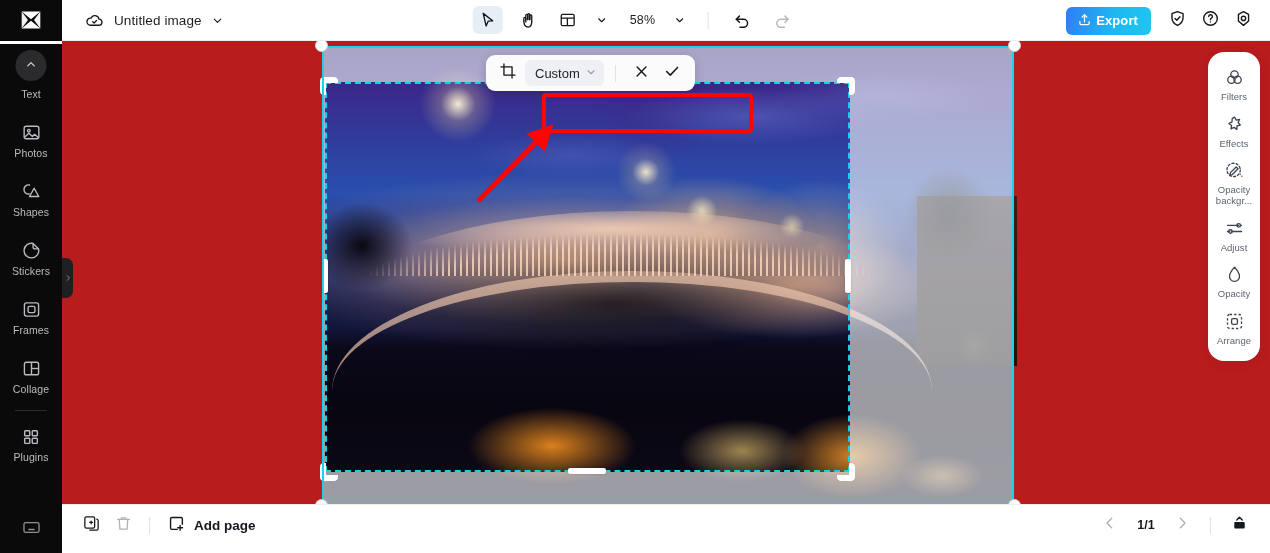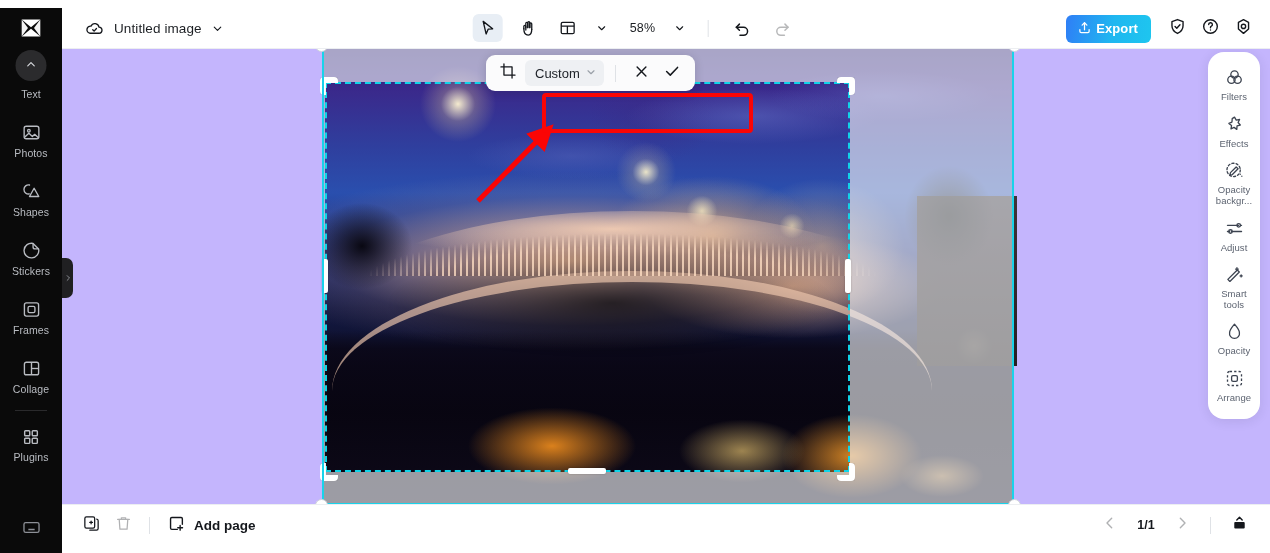--- a/index.html
+++ b/index.html
@@ -6,21 +6,21 @@
   html,body{ width:1270px; height:553px; overflow:hidden; }
   body{
     font-family:"Liberation Sans", sans-serif;
     background:#ffffff;
     -webkit-font-smoothing:antialiased;
   }
   .app{ position:relative; width:1270px; height:553px; }
 
   
   .topbar{
-    position:absolute; left:0; top:8px; width:1270px; height:41px;
+    position:absolute; left:0; top:0; width:1270px; height:41px;
     background:#ffffff; border-bottom:1px solid #eceef1;
     display:flex; align-items:center; z-index:40;
   }
   .logo-box{
     width:62px; height:41px; background:#0a0a0a;
     display:flex; align-items:center; justify-content:center; flex:0 0 62px;
   }
   .logo-box svg{ display:block; }
   .doc-chip{ display:flex; align-items:center; gap:9px; margin-left:21px; }
   .cloud-ic{ width:22px; height:22px; display:flex; align-items:center; justify-content:center;}
@@ -80,21 +80,21 @@
   }
   .collapse-tab{
     position:absolute; left:62px; top:258px; width:11px; height:40px;
     background:#202022; border-radius:0 7px 7px 0;
     display:flex; align-items:center; justify-content:center; cursor:pointer; z-index:31;
   }
 
   
   .canvas-area{
     position:absolute; left:62px; top:41px; width:1208px; height:471px;
-    background:#c4b5fd; overflow:hidden;
+    background:#b91c1c; overflow:hidden;
   }
 
   
   .img-wrap{
     position:absolute; left:260px; top:5px; width:692px; height:459px;
   }
   .photo{
     position:absolute; inset:0;
     background:
       
@@ -590,30 +590,20 @@
         <svg width="21" height="21" viewBox="0 0 24 24" fill="none" stroke="#3c4350" stroke-width="1.6" stroke-linecap="round">
           <path d="M4 8.4h12.6M19 8.4h1"></path>
             <circle cx="16.8" cy="8.4" r="2"></circle>
           <path d="M4 15.4h2.4M8.8 15.4h11.2"></path>
             <circle cx="7.4" cy="15.4" r="2"></circle>
         </svg>
       </span>
       <span class="lbl">Adjust</span>
     </div>
 
-    <div class="rp-item">
-      <span>
-        <svg width="21" height="21" viewBox="0 0 24 24" fill="none" stroke="#3c4350" stroke-width="1.5" stroke-linecap="round" stroke-linejoin="round">
-          <path d="M4.4 19.6L15.2 8.8l2.3 2.3L6.7 21.9z" transform="translate(0,-2)"></path>
-          <path d="M14.8 4.2v3.2M13.2 5.8h3.2"></path>
-          <path d="M19.6 12.4v2.4M18.4 13.6h2.4"></path>
-        </svg>
-      </span>
-      <span class="lbl"><span>Smart</span><br><span>tools</span></span>
-    </div>
 
     <div class="rp-item">
       <span>
         <svg width="21" height="21" viewBox="0 0 24 24" fill="none" stroke="#3c4350" stroke-width="1.5" stroke-linejoin="round">
           <path d="M12 3.6c3.6 4.2 5.6 7 5.6 9.6A5.6 5.6 0 0 1 12 19.9a5.6 5.6 0 0 1-5.6-6.7c0-2.6 2-5.4 5.6-9.6z"></path>
         </svg>
       </span>
       <span class="lbl">Opacity</span>
     </div>
 

